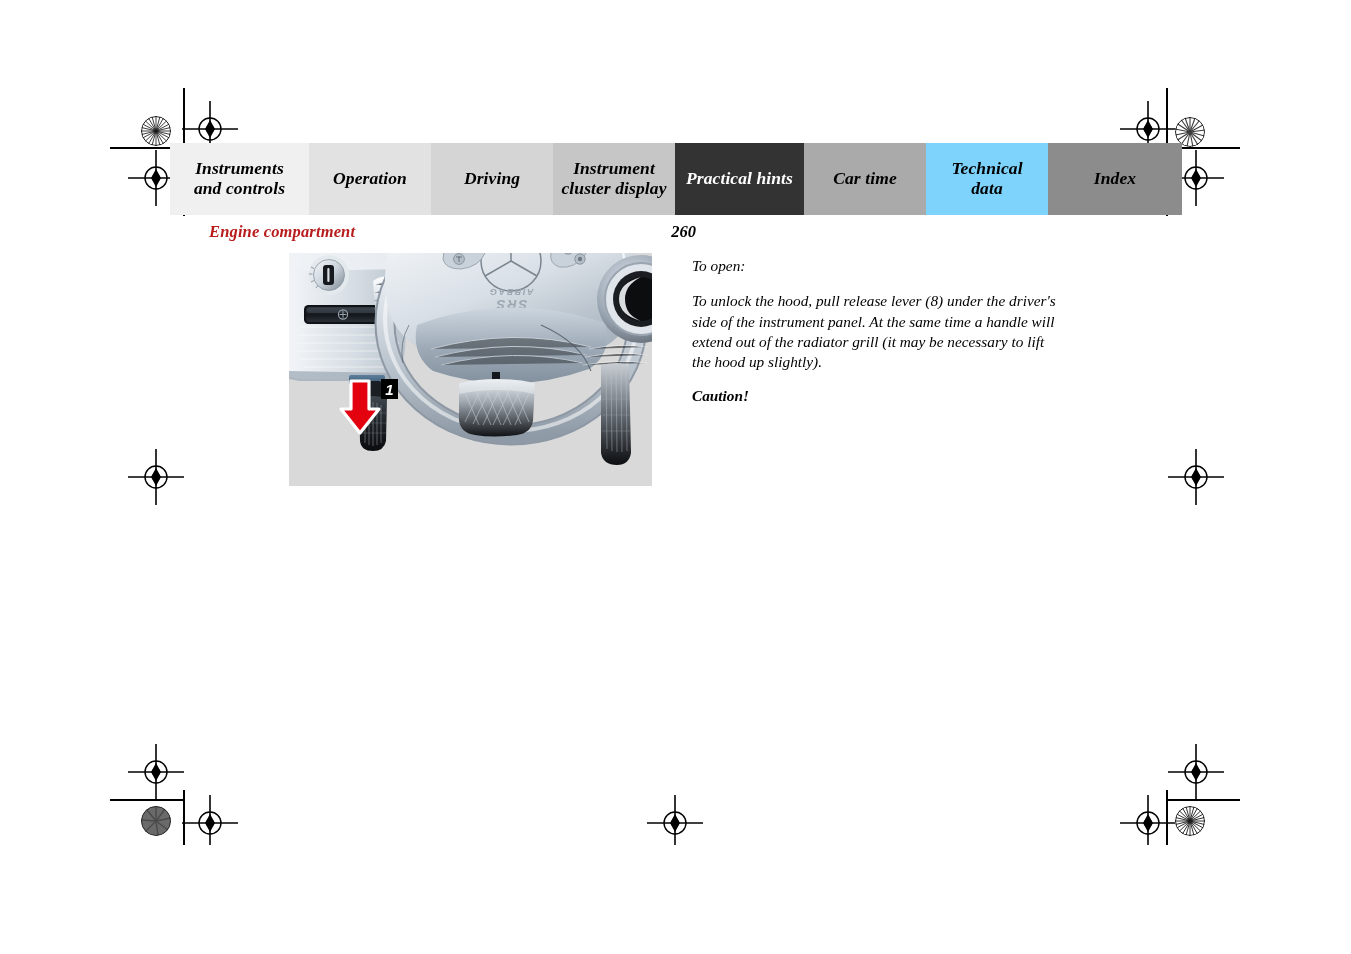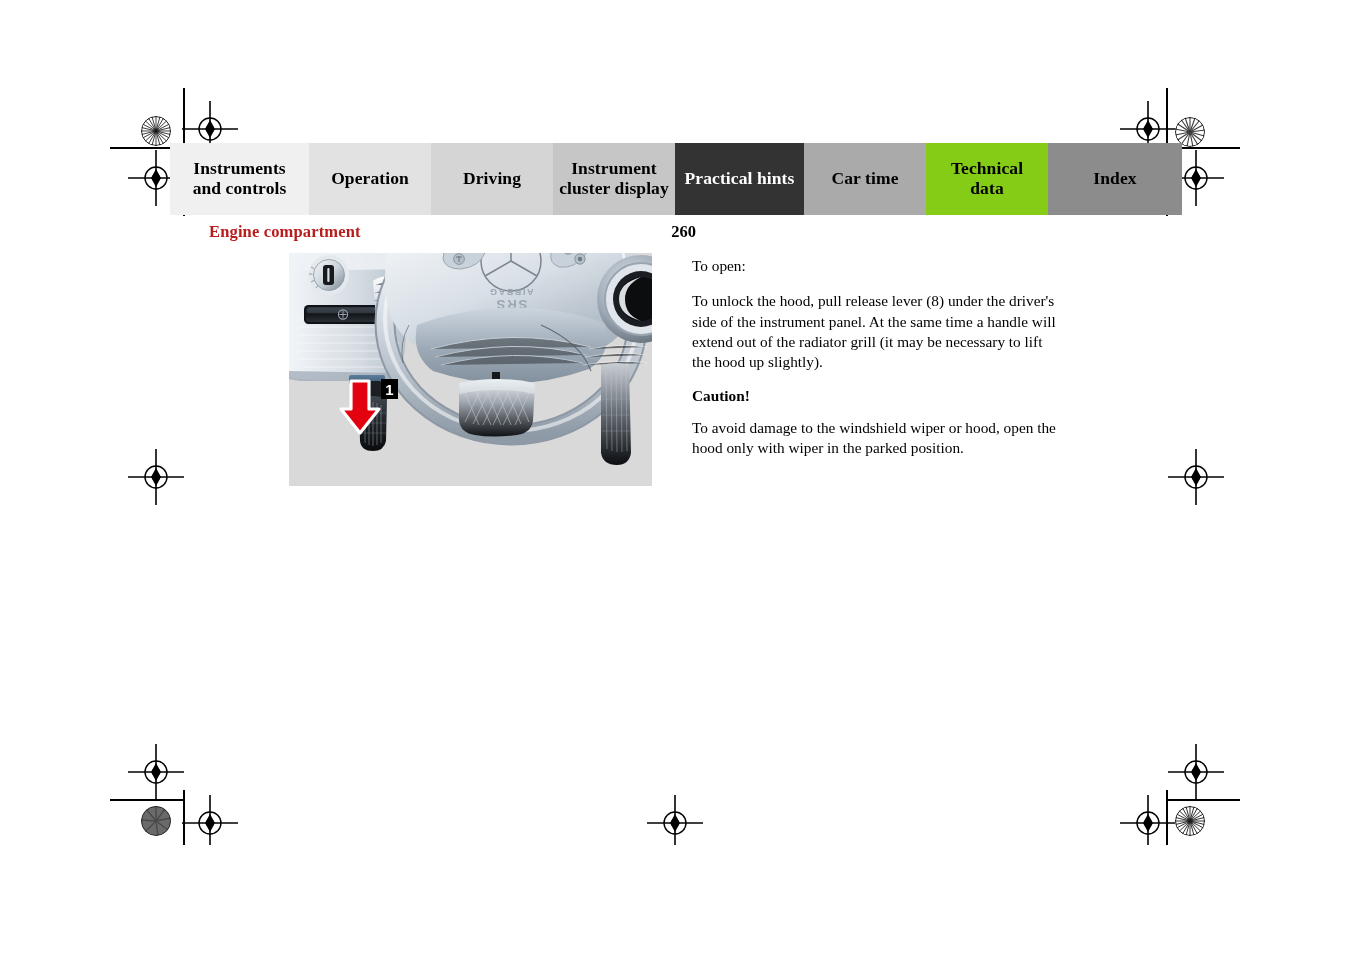--- a/index.html
+++ b/index.html
@@ -9,20 +9,21 @@
   }
   body {
     font-family: "Liberation Serif", "DejaVu Serif", serif;
   }
   #page {
     position: relative;
     width: 1351px;
     height: 845px;
     overflow: hidden;
     background: #ffffff;
+    font-style: italic;
   }
 
   
   .crop-line {
     position: absolute;
     background: #000000;
   }
   .reg-target {
     position: absolute;
     width: 56px;
@@ -344,21 +345,21 @@
     </svg>
   </div>
 
   <nav class="tabbar" id="tabbar">
       <div class="tab" style="background: rgb(240, 240, 240); flex: 0 0 139px;">Instruments<br>and controls</div>
       <div class="tab" style="background: rgb(226, 226, 226); flex: 0 0 122px;">Operation</div>
       <div class="tab" style="background: rgb(213, 213, 213); flex: 0 0 122px;">Driving</div>
       <div class="tab" style="background: rgb(198, 198, 198); flex: 0 0 122px;">Instrument<br>cluster display</div>
       <div class="tab active" style="background: rgb(51, 51, 51); flex: 0 0 129px;">Practical hints</div>
       <div class="tab" style="background: rgb(170, 170, 170); flex: 0 0 122px;">Car time</div>
-      <div class="tab" style="background: #84cc16; flex: 0 0 122px;">Technical<br>data</div>
+      <div class="tab" style="background: #7dd3fc; flex: 0 0 122px;">Technical<br>data</div>
       <div class="tab" style="background: rgb(140, 140, 140); flex: 0 0 134px;">Index</div>
     </nav>
 
   <div class="runhead">
     <span class="runhead-title">Engine compartment</span>
     <span class="runhead-page">260</span>
   </div>
 
   <figure class="figure" style="margin:0;">
     <svg width="363" height="233" viewBox="0 0 363 233">
@@ -599,16 +600,15 @@
           <text x="100.5" y="142" text-anchor="middle" font-family="Liberation Sans, sans-serif" font-size="15" font-weight="bold" fill="#ffffff">1</text>
         </g>
       </g>
     </svg>
   </figure>
 
   <div class="copy">
     <p class="lead">To open:</p>
     <p>To unlock the hood, pull release lever (8) under the driver's side of the instrument panel. At the same time a handle will extend out of the radiator grill (it may be necessary to lift the hood up slightly).</p>
     <p class="caution-head">Caution!</p>
-    <p>To avoid damage to the windshield wiper or hood, open the hood only with wiper in the parked position.</p>
   </div>
 
 </div>
 
 </body></html>

